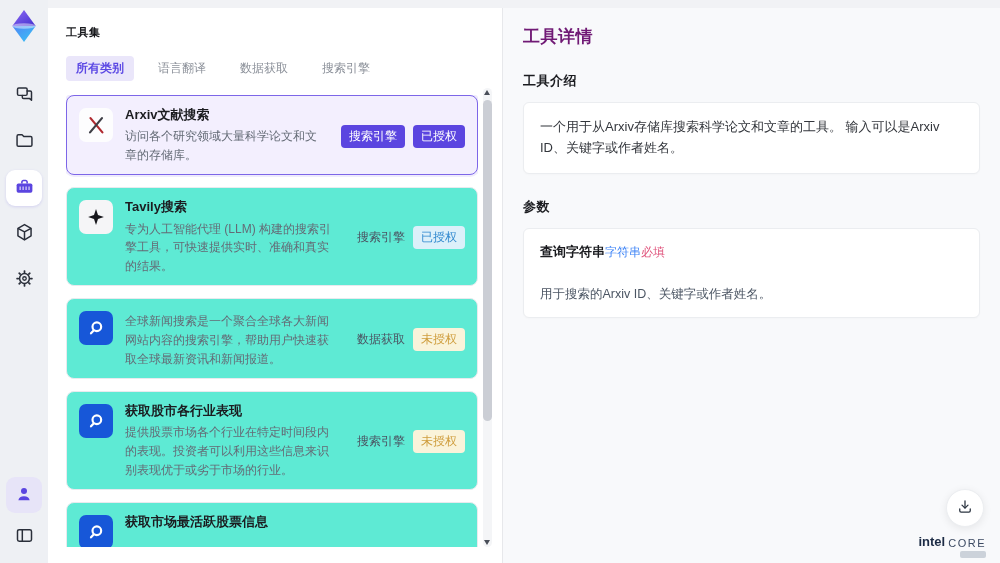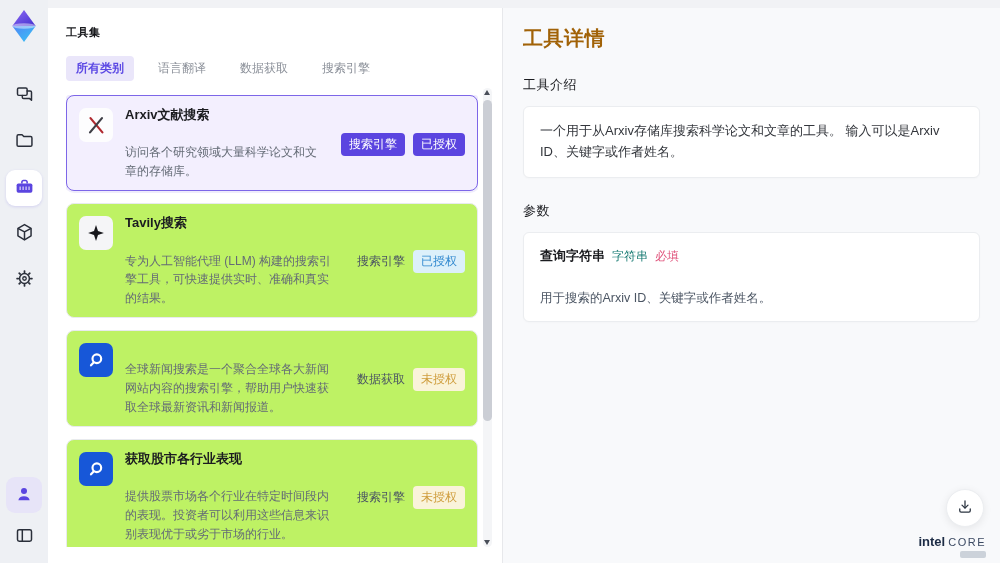--- a/index.html
+++ b/index.html
@@ -24,68 +24,68 @@
 
   
   .list-panel { width:454px; background:#ffffff; position:relative; padding:17px 24px 0 18px; }
   .page-title { font-size:11px; font-weight:bold; color:#15161a; letter-spacing:.5px;}
   .tabs { display:flex; align-items:center; gap:14px; margin-top:16px; }
   .tab { font-size:12px; color:#8b9099; padding:4px 10px; border-radius:4px; cursor:pointer; white-space:nowrap;}
   .tab.active { background:#eae6fa; color:#5c49e4; font-weight:bold;}
 
   .tool-list { margin-top:14px; height:452px; overflow:hidden; }
   .tool-card { display:flex; gap:12px; padding:10px 12px; border:1px solid #e8eaee;
-    border-radius:8px; margin-bottom:12px; background:#bef264; cursor:pointer; }
+    border-radius:8px; margin-bottom:12px; background:#5eead4; cursor:pointer; }
   .tool-card.selected { border:1.5px solid #7d66e8; background:#f3effe;
     box-shadow:0 0 0 2px rgba(125,102,232,.12);}
   .t-icon { width:34px; height:34px; border-radius:7px; flex-shrink:0; display:flex;
     align-items:center; justify-content:center; margin-top:2px;}
   .icon-arxiv,.icon-star,.icon-news { background:#f5f5f7; }
   .tool-card.selected .icon-arxiv { background:#fdfdfe; }
   .icon-search { background:#1757d8; }
   .t-body { flex:1; min-width:0; }
   .t-name { font-size:13px; font-weight:bold; color:#1b1c20; line-height:1.4;}
-  .t-desc { font-size:12px; color:#646b76; line-height:1.55; margin-top:19px;}
+  .t-desc { font-size:12px; color:#646b76; line-height:1.55; margin-top:3px;}
   .t-badges { display:flex; gap:8px; align-items:center; flex-shrink:0; margin-left:8px; margin-top:2px;}
   .t-cat.plain { font-size:12px; color:#4b5563; }
   .badge { font-size:12px; padding:3px 8px; border-radius:4px; white-space:nowrap;}
   .badge.solid { background:var(--accent); color:#fff; }
   .badge.ok { background:#dcf0fa; color:#3189cf; }
   .badge.no { background:#faf3da; color:#cf9d3d; }
 
   
   .scrollbar { position:absolute; right:10px; top:80px; bottom:16px; width:9px;
     background:#f4f5f7; border-radius:5px;}
   .scroll-thumb { position:absolute; top:12px; left:0; width:9px; height:70%;
     background:#cbced5; border-radius:5px; cursor:pointer;}
   .scroll-arrow { position:absolute; left:1px; width:0; height:0; cursor:pointer;
     border-left:3.5px solid transparent; border-right:3.5px solid transparent;}
   .scroll-arrow.up { top:2px; border-bottom:5px solid #4a4f59;}
   .scroll-arrow.down { bottom:2px; border-top:5px solid #4a4f59;}
 
   
   .details-panel { flex:1; background:#f8f9fb; border-left:1px solid #e7e8eb;
     padding:17px 20px; position:relative;}
-  .details-title { font-size:20px; font-weight:bold; color:#a16207; letter-spacing:.5px;}
-  .section-heading { font-size:13px; font-weight:normal; color:#1b1c20; margin-top:24px; letter-spacing:.5px;}
+  .details-title { font-size:17px; font-weight:bold; color:#701a75; letter-spacing:.5px;}
+  .section-heading { font-size:13px; font-weight:bold; color:#1b1c20; margin-top:24px; letter-spacing:.5px;}
   .d-card { background:#fff; border:1px solid #ebedf0; border-radius:6px; padding:14px 16px;
     margin-top:12px; box-shadow:0 1px 2px rgba(0,0,0,.02);}
   .intro-text { font-size:13px; color:#33363c; line-height:1.6;}
-  .param-head { display:flex; align-items:baseline; gap:7px;}
+  .param-head { display:flex; align-items:baseline; }
   .p-name { font-size:13px; font-weight:bold; color:#1b1c20;}
-  .p-type { font-size:12px; color:#0f766e;}
+  .p-type { font-size:12px; color:#3b82f6;}
   .p-req { font-size:12px; color:#e0557d;}
   .p-desc { font-size:12.5px; color:#4b5563; margin-top:24px; line-height:1.5;}
 
   
   .fab { position:absolute; right:16px; bottom:36px; width:38px; height:38px; border-radius:50%;
     background:#fff; border:1px solid #eceef1; box-shadow:0 2px 8px rgba(0,0,0,.08);
     display:flex; align-items:center; justify-content:center; cursor:pointer;}
   .brand { position:absolute; right:14px; bottom:5px; text-align:right; line-height:1.1;}
-  .brand-row { display:flex; align-items:center; gap:3px; justify-content:flex-end;}
+  .brand-row { display:flex; align-items:flex-end; gap:3px; justify-content:flex-end;}
   .b-intel { font-size:13px; font-weight:bold; color:#1c2b45;}
   .b-core { font-size:11px; color:#3c4a63; letter-spacing:1.5px; text-transform:uppercase;
     font-weight:400;}
   .b-bar { width:26px; height:7px; background:#ccd2da; border-radius:2px; margin:2px 0 0 auto;}
 </style>
 </head>
 <body>
 
 <div class="sidebar">
   <div class="logo">

